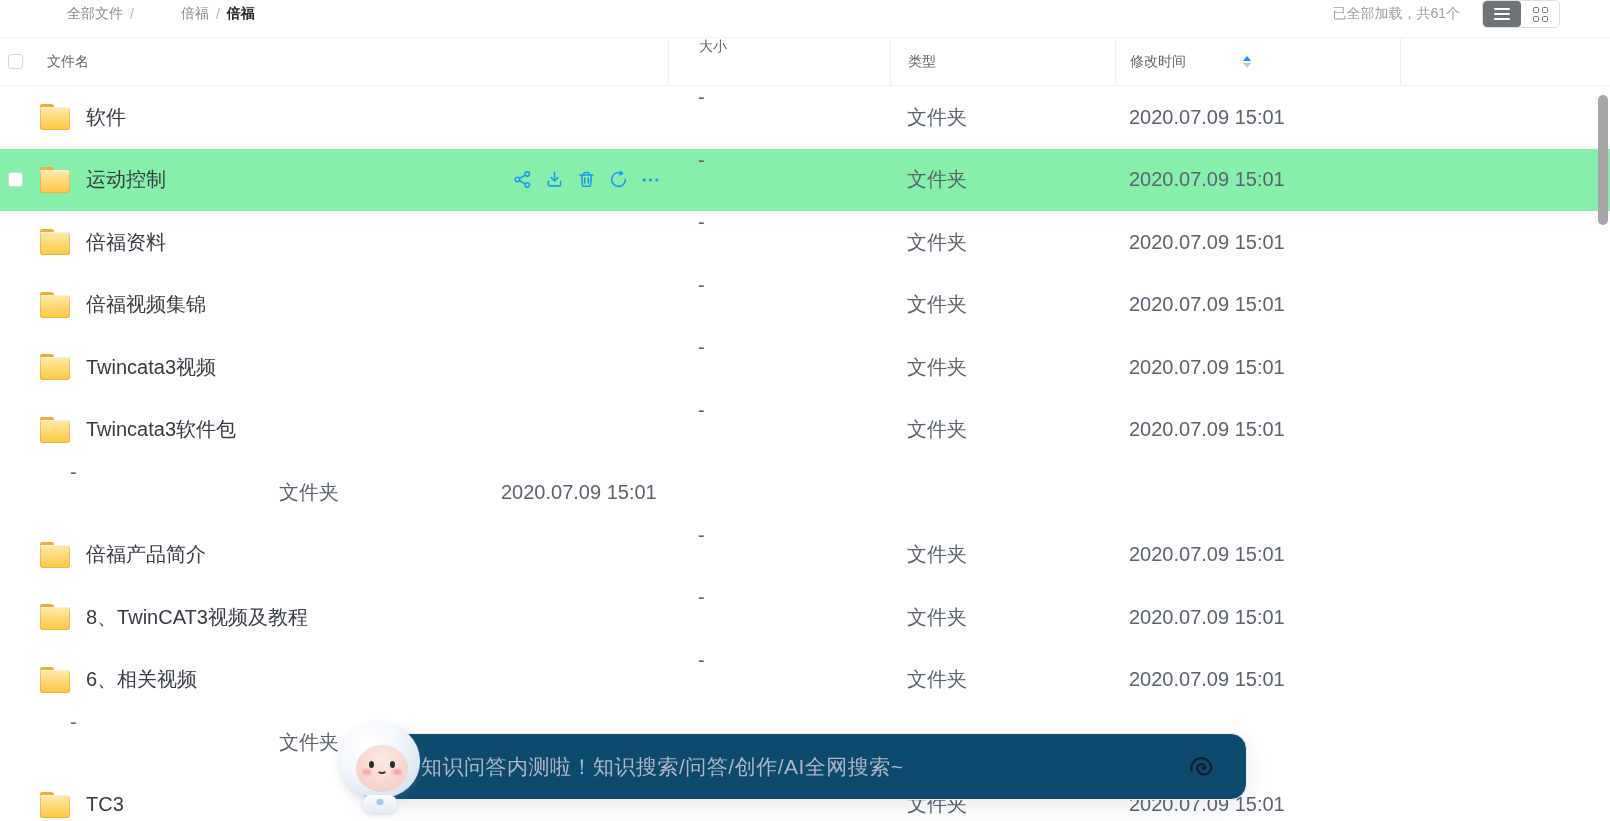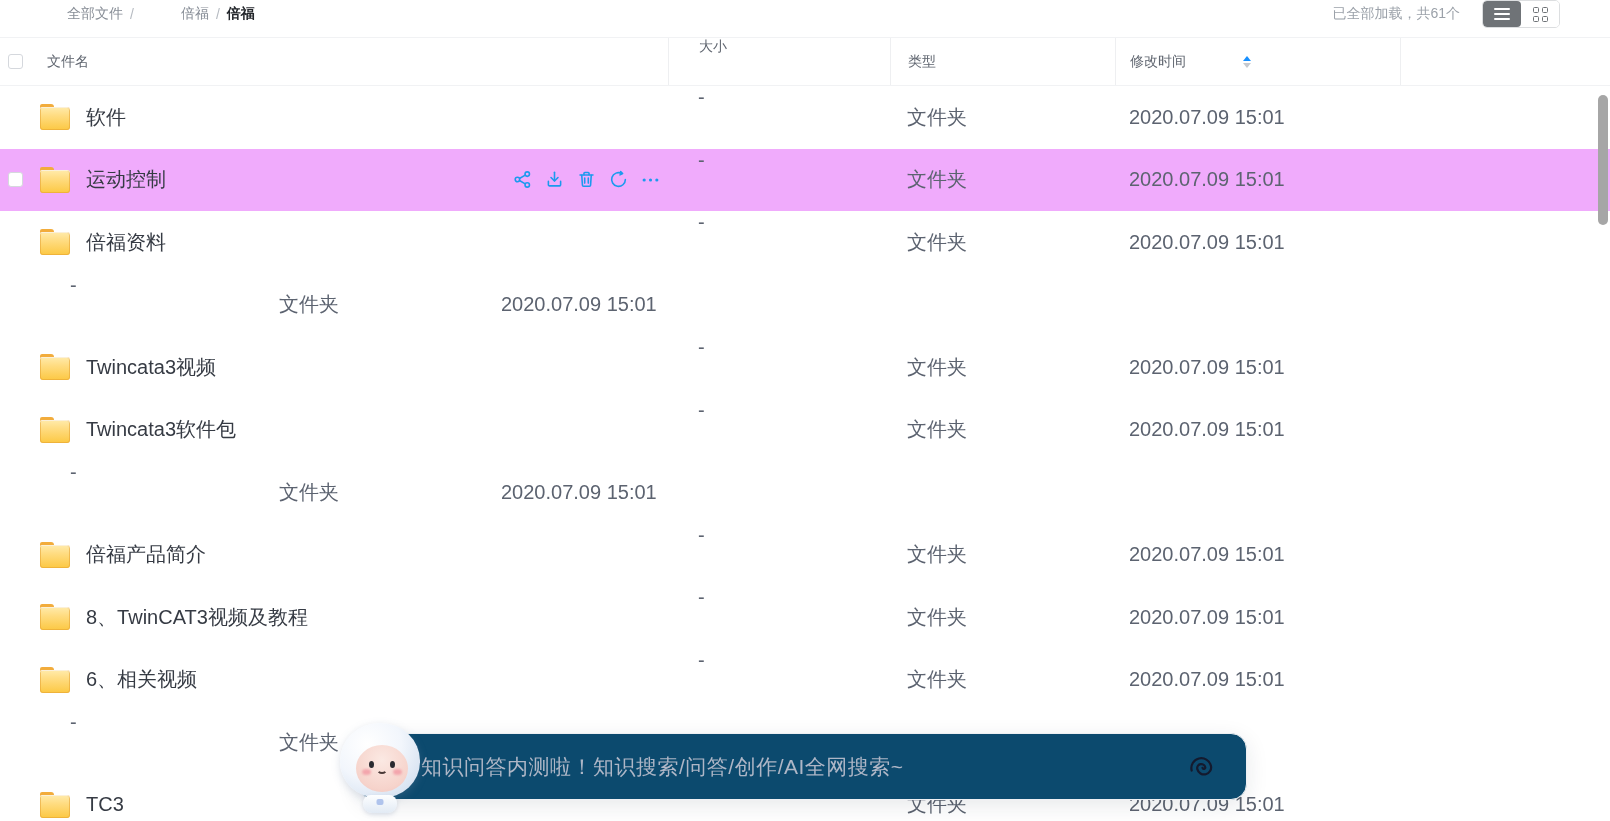--- a/index.html
+++ b/index.html
@@ -35,21 +35,21 @@
   .c-extra { flex:1; }
 
   .table-header { height:49px; display:flex; align-items:stretch; border-top:1px solid #F1F2F4; border-bottom:1px solid #F1F2F4; font-size:14px; color:#606670; }
   .table-header .sep { border-left:1px solid #EEEFF1; }
   .hname-label { margin-left:7px; }
 
   .cbx { width:15px; height:15px; border:1px solid #D5D8DD; border-radius:3px; background:#fff; cursor:pointer; }
 
   .rows { }
   .row { height:62.5px; display:flex; align-items:stretch; font-size:20px; cursor:pointer; }
-  .row.hovered { background:#f0abfc; }
+  .row.hovered { background:#86efac; }
   .fname { color:#363B44; margin-left:16px; white-space:nowrap; }
   .row .c-size, .row .c-type, .row .c-time { color:#5C6370; }
 
   
   .folder { position:relative; width:30px; height:26px; flex:none; display:inline-block; }
   .folder .tab { position:absolute; left:0; top:0; width:14px; height:8px; background:#F2AC3C; border-radius:2px 3px 0 0; }
   .folder .fbody { position:absolute; left:0; top:3px; right:0; height:23px;
     background:linear-gradient(180deg,#FFEBAC 0%,#FFDD84 35%,#FCC843 100%);
     border-radius:2px 3px 3px 3px;
     box-shadow:inset 0 1px 0 rgba(255,255,255,.75), inset 0 0 0 1px rgba(228,160,50,.55); }
@@ -230,20 +230,27 @@
       <span class="fname">倍福资料</span>
     </div>
     <div class="cell c-size">-</div>
     <div class="cell c-type">文件夹</div>
     <div class="cell c-time">2020.07.09 15:01</div>
     <div class="cell c-extra"></div>
   </div>
 
   <div class="row">
     <div class="cell c-check"></div>
+    <div class="cell c-name">
+      <span class="folder">
+          <span class="tab"></span>
+          <span class="fbody"></span>
+        </span>
+      <span class="fname">倍福视频集锦</span>
+    </div>
     <div class="cell c-size">-</div>
     <div class="cell c-type">文件夹</div>
     <div class="cell c-time">2020.07.09 15:01</div>
     <div class="cell c-extra"></div>
   </div>
 
   <div class="row">
     <div class="cell c-check"></div>
     <div class="cell c-name">
       <span class="folder">

